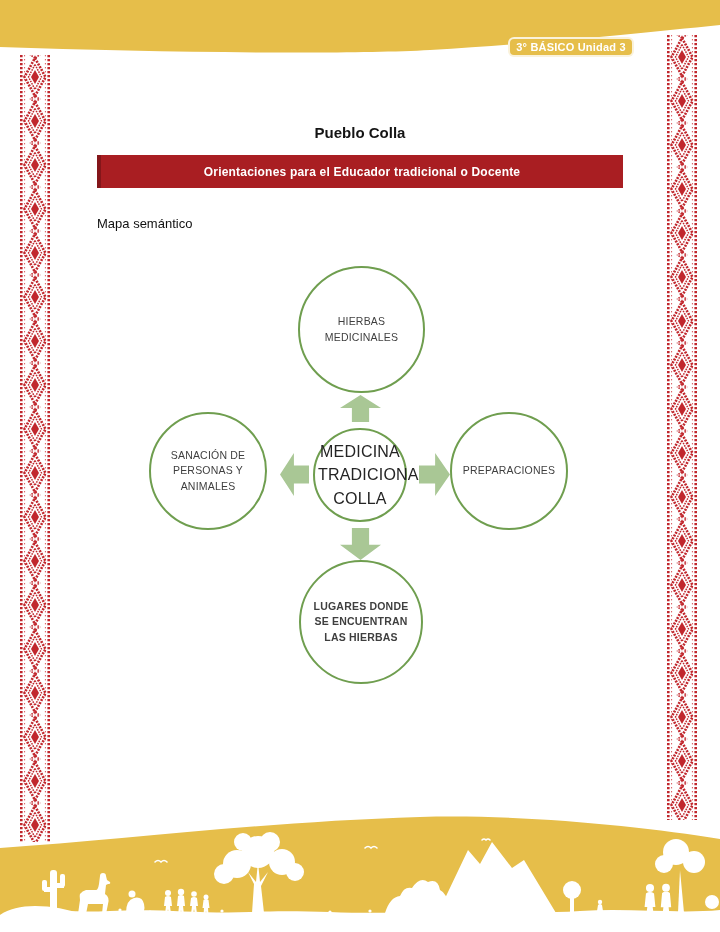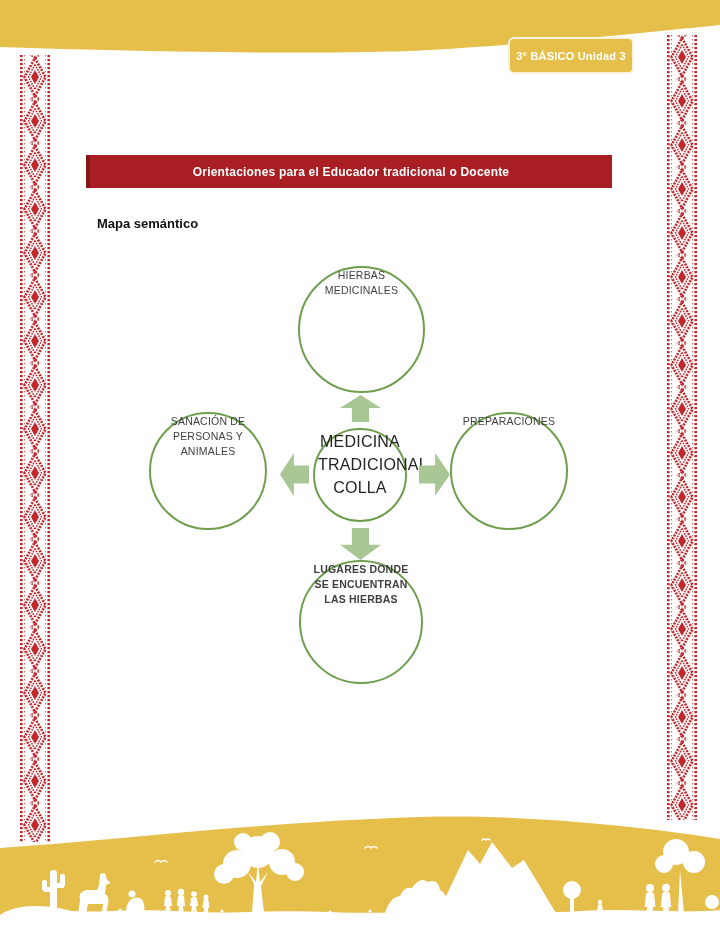--- a/index.html
+++ b/index.html
@@ -2,45 +2,45 @@
 <html><head>
 <meta charset="utf-8">
 <style>
   html,body{margin:0;padding:0;background:#ffffff;}
   .page{position:relative;width:720px;height:932px;background:#fff;overflow:hidden;
         font-family:"Liberation Sans",sans-serif;}
 
   
   .top-band{position:absolute;top:0;left:0;width:720px;height:60px;}
   .badge-tab{position:absolute;left:566px;top:24px;width:12px;height:16px;background:#E6BE4A;}
-  .unit-badge{position:absolute;left:508px;top:37px;width:126px;height:37px;
+  .unit-badge{position:absolute;left:508px;top:37px;width:126px;height:20px;
       background:#E6BE4A;border:2px solid rgba(255,255,255,.8);border-radius:6px;
       color:#fff;font-size:11px;font-weight:bold;display:flex;align-items:center;justify-content:center;
       box-sizing:border-box;letter-spacing:.2px;}
 
   
   .tex-border{position:absolute;width:30px;}
   .tex-border svg{display:block;}
   .border-left{left:20px;top:55px;height:787px;}
   .border-right{left:667px;top:35px;height:785px;}
 
   
   .doc-title{position:absolute;top:92px;left:50px;width:620px;text-align:center;
       font-size:15px;font-weight:bold;color:#141414;}
   .doc-subtitle{position:absolute;top:124px;left:50px;width:620px;text-align:center;
       font-size:15px;font-weight:bold;color:#141414;}
-  .red-banner{position:absolute;top:155px;left:86px;width:526px;height:33px;
+  .red-banner{position:absolute;top:155px;left:97px;width:526px;height:33px;
       background:#A91E22;border-left:4px solid #84161a;box-sizing:border-box;
       display:flex;align-items:center;justify-content:center;}
   .red-banner span{color:#fff;font-size:12px;font-weight:bold;letter-spacing:.2px;}
-  .section-heading{position:absolute;top:216px;left:97px;font-size:13px;font-weight:bold;color:#111;}
+  .section-heading{position:absolute;top:216px;left:97px;font-size:13px;font-weight:normal;color:#111;}
 
   
   .circle{position:absolute;border:2px solid #6F9E4F;border-radius:50%;background:#fff;
-      display:flex;justify-content:center;text-align:center;box-sizing:border-box;}
+      display:flex;align-items:center;justify-content:center;text-align:center;box-sizing:border-box;}
   .circle .circle-label{color:#3f3f3f;font-size:10.5px;line-height:1.45;letter-spacing:.2px;}
   .circle-top{left:298px;top:266px;width:127px;height:127px;}
   .circle-top .circle-label{width:88px;}
   .circle-center{left:313px;top:428px;width:94px;height:94px;}
   .circle-center .circle-label{width:84px;font-weight:normal;font-size:16px;color:#242424;}
   .circle-left{left:149px;top:412px;width:118px;height:118px;}
   .circle-left .circle-label{width:90px;}
   .circle-right{left:450px;top:412px;width:118px;height:118px;}
   .circle-right .circle-label{width:102px;}
   .circle-bottom{left:299px;top:560px;width:124px;height:124px;font-weight:bold;}
@@ -93,20 +93,21 @@
     <svg width="30" height="787">
         <rect width="30" height="787" fill="url(#tex)"></rect>
       </svg>
   </div>
   <div class="tex-border border-right">
     <svg width="30" height="785">
         <rect width="30" height="785" fill="url(#tex)"></rect>
       </svg>
   </div>
 
+  <div class="doc-subtitle">Pueblo Colla</div>
   <div class="red-banner">
     <span>Orientaciones para el Educador tradicional o Docente</span>
   </div>
   <div class="section-heading">Mapa semántico</div>
 
   <div class="diagram">
     <div class="circle circle-top">
       <span class="circle-label">HIERBAS MEDICINALES</span>
     </div>
     <div class="circle circle-left">

